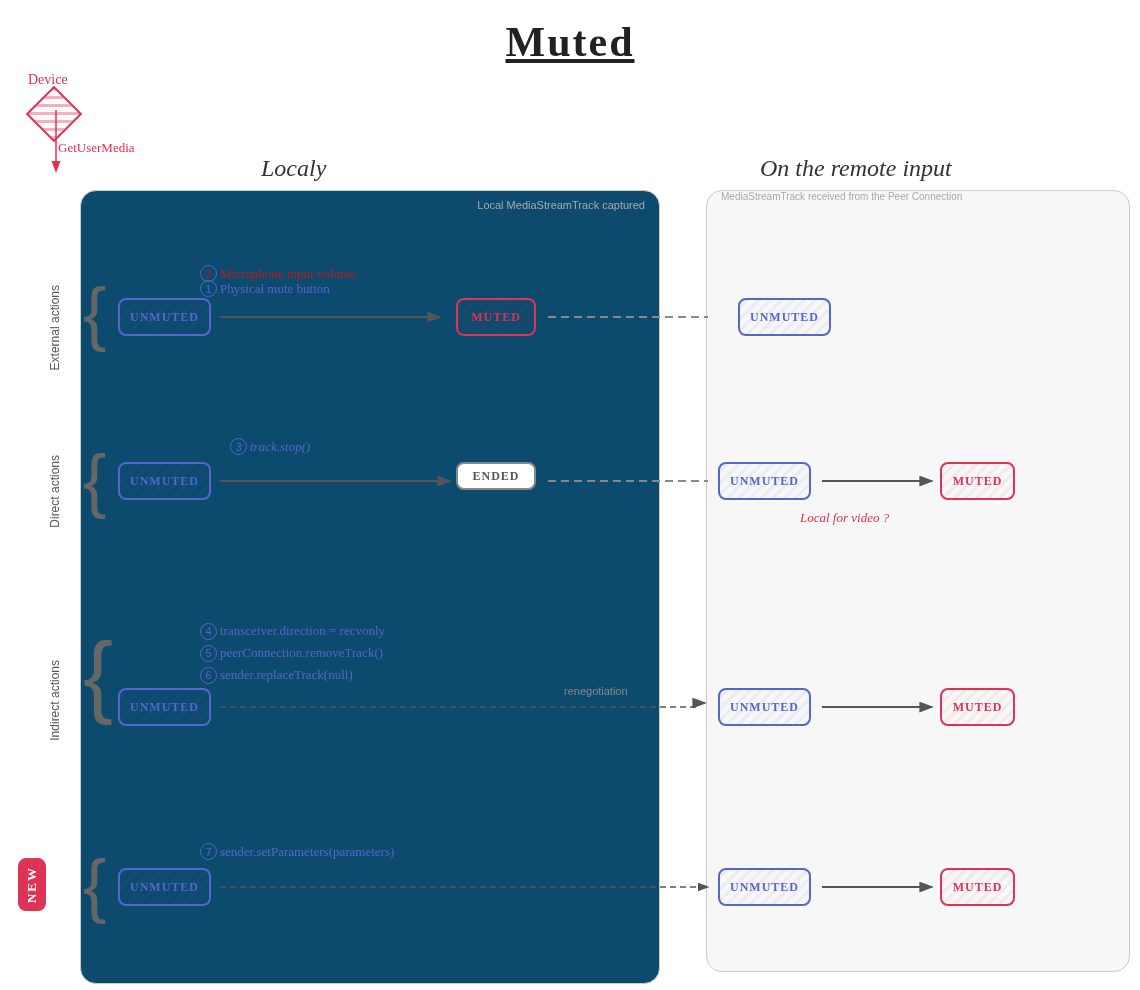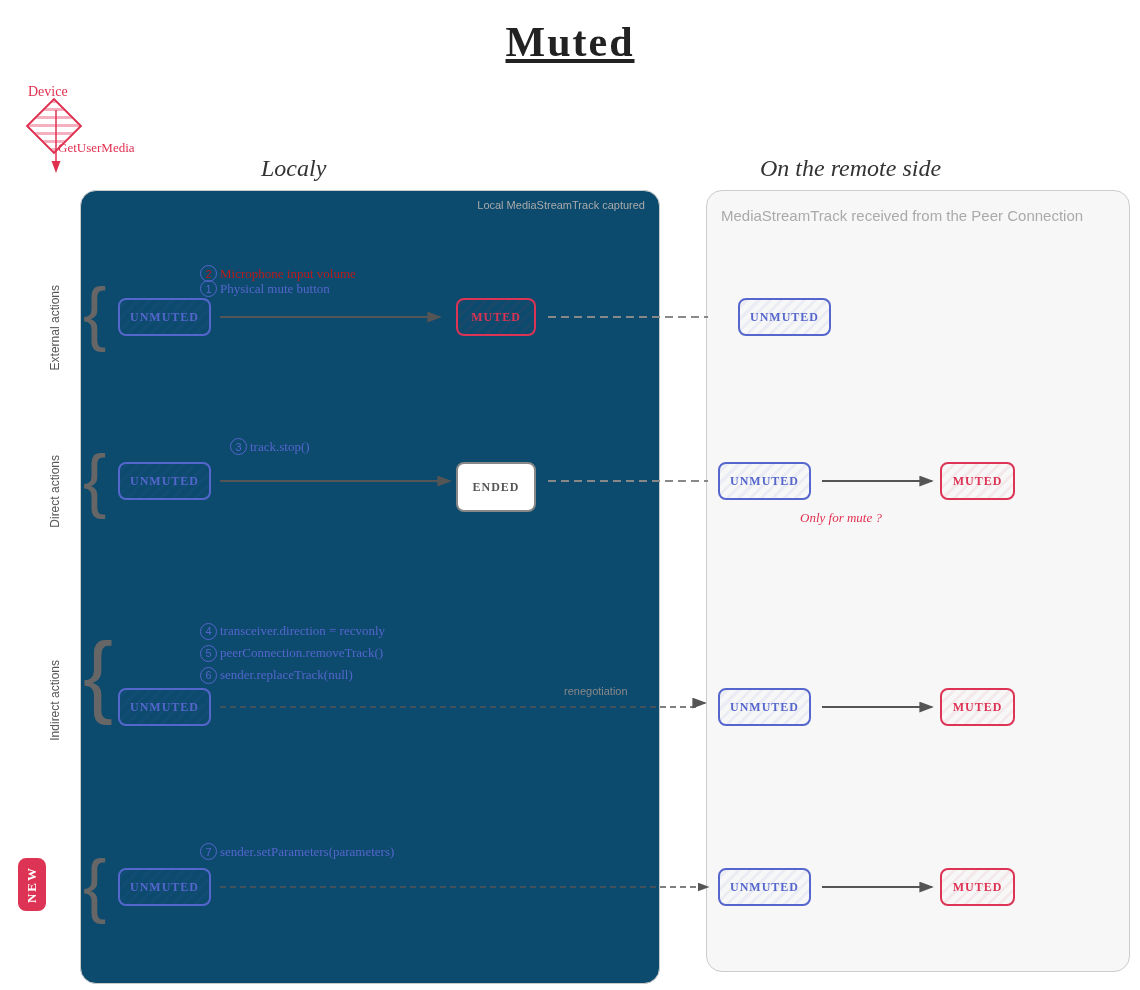--- a/index.html
+++ b/index.html
@@ -21,43 +21,43 @@
       text-decoration: underline;
       letter-spacing: 2px;
     }
   </style>
 </head>
 <body>
 
 <div class="page-title">Muted</div>
 
 <div style="position:absolute; top:155px; left:240px; font-size:24px; color:#333; font-style:italic; font-family:'Comic Sans MS',cursive;margin-left:21px;">Localy</div>
-<div style="position:absolute; top:155px; left:760px; font-size:24px; color:#333; font-style:italic; font-family:'Comic Sans MS',cursive;">On the remote side</div>
+<div style="position:absolute; top:155px; left:760px; font-size:24px; color:#333; font-style:italic; font-family:'Comic Sans MS',cursive;">On the remote input</div>
 
-<div style="position:absolute; top:84px; left:28px;">
+<div style="position:absolute; top:72px; left:28px;">
   <div style="font-size:14px; color:#e03050; font-family:'Comic Sans MS',cursive;">Device</div>
   <div style="width:40px;height:40px;border:2px solid #e03050;transform:rotate(45deg);margin:6px 0 0 6px;background:repeating-linear-gradient(-45deg,#f5b0c0,#f5b0c0 3px,transparent 3px,transparent 8px);"></div>
 </div>
 
 <svg style="position:absolute;top:110px;left:28px;overflow:visible;pointer-events:none;" width="200" height="200">
   <defs>
     <marker id="arrowRed" markerWidth="8" markerHeight="8" refX="6" refY="3" orient="auto">
       <path d="M0,0 L0,6 L8,3 z" fill="#e03050"></path>
     </marker>
   </defs>
   <line x1="28" y1="0" x2="28" y2="60" stroke="#e03050" stroke-width="1.5" marker-end="url(#arrowRed)"></line>
   <text x="30" y="42" font-size="13" fill="#e03050" font-family="Comic Sans MS,cursive">GetUserMedia</text>
 </svg>
 
 <div style="position:absolute;top:190px;left:80px;width:580px;bottom:6px;border:1.5px solid #ccc;border-radius:16px;background:#0c4a6e;">
   <div style="position:absolute;top:8px;right:14px;font-size:11px;color:#aaa;font-family:Arial,sans-serif;">Local MediaStreamTrack captured</div>
 </div>
 
 <div style="position:absolute;top:190px;left:706px;width:424px;bottom:18px;border:1.5px solid #ccc;border-radius:16px;background:#f7f7f7;">
-  <div style="position:absolute;top:16px;left:14px;font-size:15px;color:#aaa;font-family:Arial,sans-serif;">MediaStreamTrack received from the Peer Connection</div>
+  <div style="position:absolute;top:0;left:14px;font-size:10px;color:#aaa;font-family:Arial,sans-serif;">MediaStreamTrack received from the Peer Connection</div>
 </div>
 
 <div style="position:absolute;top:278px;left:83px;font-size:70px;color:#666;font-family:Arial,sans-serif;line-height:1;">{</div>
 
 <div style="position:absolute;top:285px;left:48px;font-size:12px;color:#555;writing-mode:vertical-rl;transform:rotate(180deg);font-family:Arial,sans-serif;">External actions</div>
 
 <div style="position:absolute;top:248px;left:200px;font-size:13px;color:#5566cc;font-family:'Comic Sans MS',cursive;margin-top:32px;">
   <span style="display:inline-flex;align-items:center;justify-content:center;width:17px;height:17px;border:1.5px solid #5566cc;border-radius:50%;font-size:11px;margin-right:3px;font-family:Arial;">1</span>Physical mute button
 </div>
 <div style="position:absolute;top:265px;left:200px;font-size:13px;color:#b91c1c;font-family:'Comic Sans MS',cursive;">
@@ -79,55 +79,55 @@
 
 <svg style="position:absolute;top:313px;left:548px;overflow:visible;pointer-events:none;" width="170" height="10">
   <line x1="0" y1="4" x2="160" y2="4" stroke="#888" stroke-width="2" stroke-dasharray="8,5"></line>
 </svg>
 
 <div style="position:absolute;top:298px;left:738px;min-width:90px;height:38px;border:2px solid #5566cc;border-radius:8px;display:flex;align-items:center;justify-content:center;font-size:12px;font-weight:bold;color:#5566cc;letter-spacing:1px;padding:0 10px;background:repeating-linear-gradient(-45deg,rgba(80,100,200,0.07),rgba(80,100,200,0.07) 3px,transparent 3px,transparent 8px);">UNMUTED</div>
 
 <div style="position:absolute;top:445px;left:83px;font-size:70px;color:#666;font-family:Arial,sans-serif;line-height:1;">{</div>
 <div style="position:absolute;top:455px;left:48px;font-size:12px;color:#555;writing-mode:vertical-rl;transform:rotate(180deg);font-family:Arial,sans-serif;">Direct actions</div>
 
-<div style="position:absolute;top:438px;left:230px;font-size:13px;color:#5566cc;font-family:'Comic Sans MS',cursive;">
+<div style="position:absolute;top:438px;left:230px;font-size:13px;color:#5566cc;font-family:'Comic Sans MS',cursive;font-style:italic;">
   <span style="display:inline-flex;align-items:center;justify-content:center;width:17px;height:17px;border:1.5px solid #5566cc;border-radius:50%;font-size:11px;margin-right:3px;font-family:Arial;">3</span>track.stop()
 </div>
 
 <div style="position:absolute;top:462px;left:118px;min-width:90px;height:38px;border:2px solid #5566cc;border-radius:8px;display:flex;align-items:center;justify-content:center;font-size:12px;font-weight:bold;color:#5566cc;letter-spacing:1px;padding:0 10px;background:repeating-linear-gradient(-45deg,rgba(80,100,200,0.07),rgba(80,100,200,0.07) 3px,transparent 3px,transparent 8px);">UNMUTED</div>
 
 <svg style="position:absolute;top:477px;left:220px;overflow:visible;pointer-events:none;" width="240" height="10">
   <defs>
     <marker id="arr2" markerWidth="8" markerHeight="8" refX="7" refY="3" orient="auto">
       <path d="M0,0 L0,6 L8,3 z" fill="#555"></path>
     </marker>
   </defs>
   <line x1="0" y1="4" x2="230" y2="4" stroke="#555" stroke-width="1.8" marker-end="url(#arr2)"></line>
 </svg>
 
-<div style="position:absolute;top:462px;left:456px;min-width:80px;height:50px;border:2px solid #888;border-radius:8px;display:flex;align-items:center;justify-content:center;font-size:12px;font-weight:bold;color:#555;letter-spacing:1px;padding:0 10px;background:#fff;">ENDED</div>
+<div style="position:absolute;top:462px;left:456px;min-width:80px;height:28px;border:2px solid #888;border-radius:8px;display:flex;align-items:center;justify-content:center;font-size:12px;font-weight:bold;color:#555;letter-spacing:1px;padding:0 10px;background:#fff;">ENDED</div>
 
 <svg style="position:absolute;top:477px;left:548px;overflow:visible;pointer-events:none;" width="170" height="10">
   <line x1="0" y1="4" x2="160" y2="4" stroke="#888" stroke-width="2" stroke-dasharray="8,5"></line>
 </svg>
 
 <div style="position:absolute;top:462px;left:718px;min-width:90px;height:38px;border:2px solid #5566cc;border-radius:8px;display:flex;align-items:center;justify-content:center;font-size:12px;font-weight:bold;color:#5566cc;letter-spacing:1px;padding:0 10px;background:repeating-linear-gradient(-45deg,rgba(80,100,200,0.07),rgba(80,100,200,0.07) 3px,transparent 3px,transparent 8px);">UNMUTED</div>
 
 <svg style="position:absolute;top:477px;left:822px;overflow:visible;pointer-events:none;" width="120" height="10">
   <defs>
     <marker id="arr3" markerWidth="8" markerHeight="8" refX="7" refY="3" orient="auto">
       <path d="M0,0 L0,6 L8,3 z" fill="#555"></path>
     </marker>
   </defs>
   <line x1="0" y1="4" x2="110" y2="4" stroke="#555" stroke-width="1.8" marker-end="url(#arr3)"></line>
 </svg>
 
 <div style="position:absolute;top:462px;left:940px;min-width:75px;height:38px;border:2px solid #dd3355;border-radius:8px;display:flex;align-items:center;justify-content:center;font-size:12px;font-weight:bold;color:#dd3355;letter-spacing:1px;padding:0 10px;background:repeating-linear-gradient(-45deg,rgba(200,50,70,0.07),rgba(200,50,70,0.07) 3px,transparent 3px,transparent 8px);">MUTED</div>
 
-<div style="position:absolute;top:510px;left:800px;font-size:13px;color:#e03050;font-style:italic;font-family:'Comic Sans MS',cursive;">Only for mute ?</div>
+<div style="position:absolute;top:510px;left:800px;font-size:13px;color:#e03050;font-style:italic;font-family:'Comic Sans MS',cursive;">Local for video ?</div>
 
 <div style="position:absolute;top:630px;left:83px;font-size:90px;color:#666;font-family:Arial,sans-serif;line-height:1;">{</div>
 <div style="position:absolute;top:660px;left:48px;font-size:12px;color:#555;writing-mode:vertical-rl;transform:rotate(180deg);font-family:Arial,sans-serif;">Indirect actions</div>
 
 <div style="position:absolute;top:620px;left:200px;font-size:13px;color:#5566cc;font-family:'Comic Sans MS',cursive;line-height:1.7;">
   <div><span style="display:inline-flex;align-items:center;justify-content:center;width:17px;height:17px;border:1.5px solid #5566cc;border-radius:50%;font-size:11px;margin-right:3px;font-family:Arial;">4</span>transceiver.direction = recvonly</div>
   <div><span style="display:inline-flex;align-items:center;justify-content:center;width:17px;height:17px;border:1.5px solid #5566cc;border-radius:50%;font-size:11px;margin-right:3px;font-family:Arial;">5</span>peerConnection.removeTrack()</div>
   <div><span style="display:inline-flex;align-items:center;justify-content:center;width:17px;height:17px;border:1.5px solid #5566cc;border-radius:50%;font-size:11px;margin-right:3px;font-family:Arial;">6</span>sender.replaceTrack(null)</div>
 </div>
 

